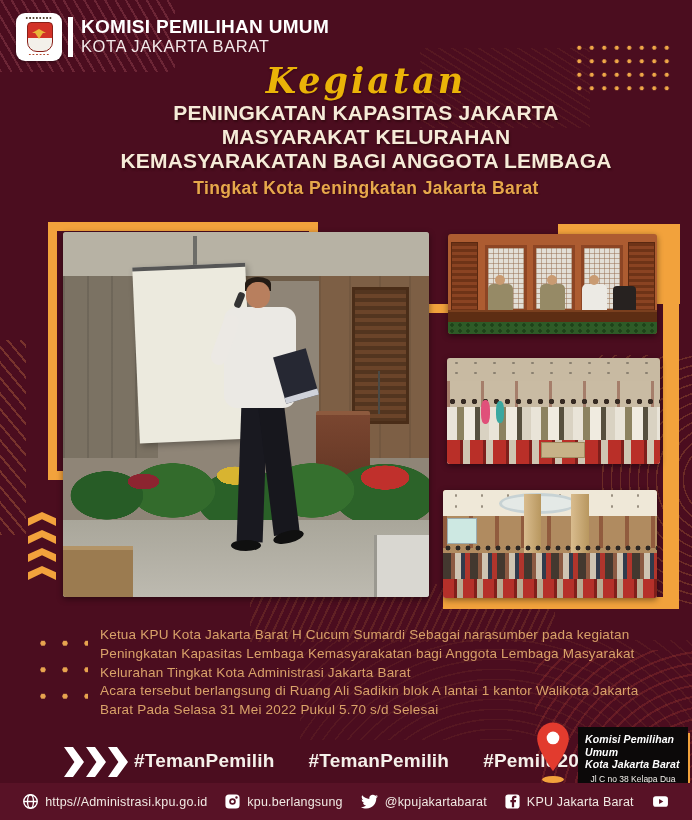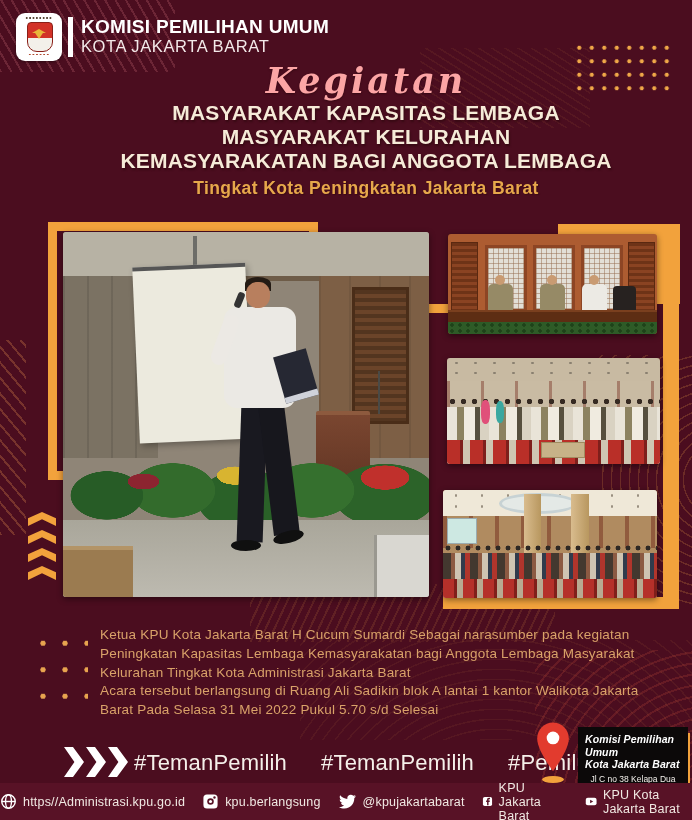--- a/index.html
+++ b/index.html
@@ -37,21 +37,21 @@
     background-image:radial-gradient(circle,#5a4a3a 0.8px,transparent 1px);background-size:3.4px 4px;}
   .logo .arc-bottom{position:absolute;left:12px;top:40px;width:22px;height:3px;
     background-image:radial-gradient(circle,#b04a30 0.8px,transparent 1px);background-size:3.6px 3px;}
   .hdr-divider{left:68px;top:17px;width:5px;height:40px;background:#fff;}
   .org-name{left:81px;top:16px;font-size:19px;font-weight:bold;color:#FFFFFF;letter-spacing:.3px;}
   .org-region{left:81px;top:37px;font-size:16.5px;font-weight:400;color:#F3E9E9;letter-spacing:.6px;}
 
   
   .title-block{left:56px;top:62px;width:620px;text-align:center;}
   .kicker{font-family:"DejaVu Serif",serif;font-style:italic;font-weight:bold;
-    font-size:35px;color:#fca5a5;letter-spacing:3px;line-height:1.1;
+    font-size:35px;color:#eab308;letter-spacing:3px;line-height:1.1;
     text-shadow:0 1px 2px rgba(40,5,10,.6);}
   .title-line{font-size:21px;font-weight:bold;color:#F6EBD8;line-height:24px;letter-spacing:.2px;
     text-shadow:1px 2px 2px rgba(45,8,12,.65);}
   .subtitle{margin-top:5px;font-size:17.5px;font-weight:bold;color:#E7A84B;letter-spacing:.4px;
     text-shadow:1px 1px 1px rgba(45,8,12,.5);}
 
   
   .gold{background:#F2A23C;}
   .frame-main{left:48px;top:222px;width:252px;height:240px;border:9px solid #F2A23C;}
   .connector{left:429px;top:304px;width:20px;height:9px;}
@@ -164,21 +164,21 @@
     background-image:radial-gradient(circle,#E8A44F 2.4px,transparent 2.9px);
     background-size:22px 26.5px;background-position:2px 2px;}
   .para{left:100px;width:567px;font-size:13.5px;line-height:1.4;color:#D9A269;letter-spacing:.2px;}
   .para1{top:626px;} .para2{top:682px;}
 
   
   .chev-row{left:64px;top:747px;display:flex;}
   .chev-right{width:20px;height:30px;background:#FFFFFF;margin-right:2px;
     clip-path:polygon(0 0,45% 0,100% 50%,45% 100%,0 100%,52% 50%);}
   .hashtags{left:134px;top:750px;display:flex;gap:34px;}
-  .hashtag{font-size:22px;font-weight:400;color:#F5F0EA;letter-spacing:.2px;}
+  .hashtag{font-size:19px;font-weight:700;color:#F5F0EA;letter-spacing:.2px;}
   .pin-wrap{left:534px;top:720px;width:38px;height:60px;}
   .pin-shadow{left:542px;top:776px;width:22px;height:7px;background:#F2A23C;border-radius:50%;}
   .loc-gold{left:584px;top:733px;width:106px;height:56px;background:#F2A23C;}
   .loc-card{left:578px;top:727px;width:110px;height:57px;background:#0C0909;color:#fff;
     padding:6px 7px;box-sizing:border-box;}
   .loc-name{font-size:10.5px;font-weight:bold;font-style:italic;line-height:1.2;letter-spacing:.1px;}
   .loc-addr{font-size:8.5px;line-height:1.35;margin-top:3px;color:#F2EFEA;text-align:center;}
 
   
   .footer{left:0;top:783px;width:692px;height:37px;background:#581226;
@@ -206,21 +206,21 @@
     <div class="shield"></div>
     <div class="bird"></div>
     <div class="arc-bottom"></div>
   </div>
   <div class="abs hdr-divider"></div>
   <div class="abs org-name">KOMISI PEMILIHAN UMUM</div>
   <div class="abs org-region">KOTA JAKARTA BARAT</div>
 
   <div class="abs title-block">
     <div class="kicker">Kegiatan</div>
-    <div class="title-line">MASYARAKAT KAPASITAS LEMBAGA</div>
+    <div class="title-line">PENINGKATAN KAPASITAS JAKARTA</div>
     <div class="title-line">MASYARAKAT KELURAHAN</div>
     <div class="title-line">KEMASYARAKATAN BAGI ANGGOTA LEMBAGA</div>
     <div class="subtitle">Tingkat Kota Peningkatan Jakarta Barat</div>
   </div>
 
   <div class="abs frame-main"></div>
   <div class="abs gold connector"></div>
   <div class="abs gold tr-block"></div>
   <div class="abs gold vbar-right"></div>
   <div class="abs gold hbar-bottom"></div>
@@ -355,17 +355,16 @@
         <rect x="2" y="2" width="20" height="20" rx="4" fill="#FFFFFF"></rect>
         <path d="M15.5 7h2V4h-2.4c-2.5 0-4 1.5-4 4v2H9v3h2.1v7h3.2v-7h2.4l.4-3h-2.8V8.2c0-.8.4-1.2 1.2-1.2z" fill="#581226"></path>
       </svg>
       <span class="slabel">KPU Jakarta Barat</span>
     </div>
     <div class="sitem">
       <svg width="19" height="17" viewBox="0 0 24 24">
         <rect x="1.5" y="4.5" width="21" height="15" rx="4" fill="#FFFFFF"></rect>
         <path d="M10 8.5l6 3.5-6 3.5z" fill="#581226"></path>
       </svg>
-      <span class="slabel">KPU Kota Jakarta Barat</span>
     </div>
   </div>
 
 </div>
 
 </body></html>

